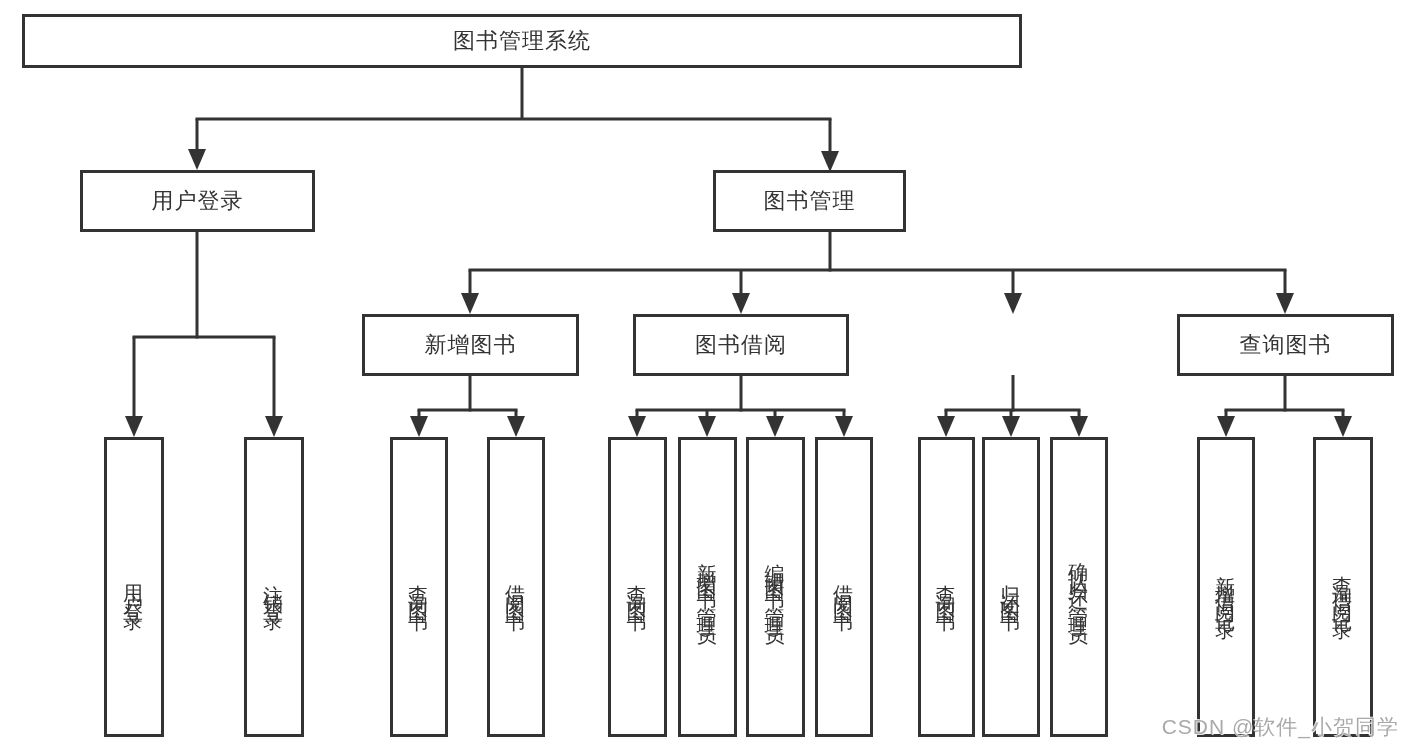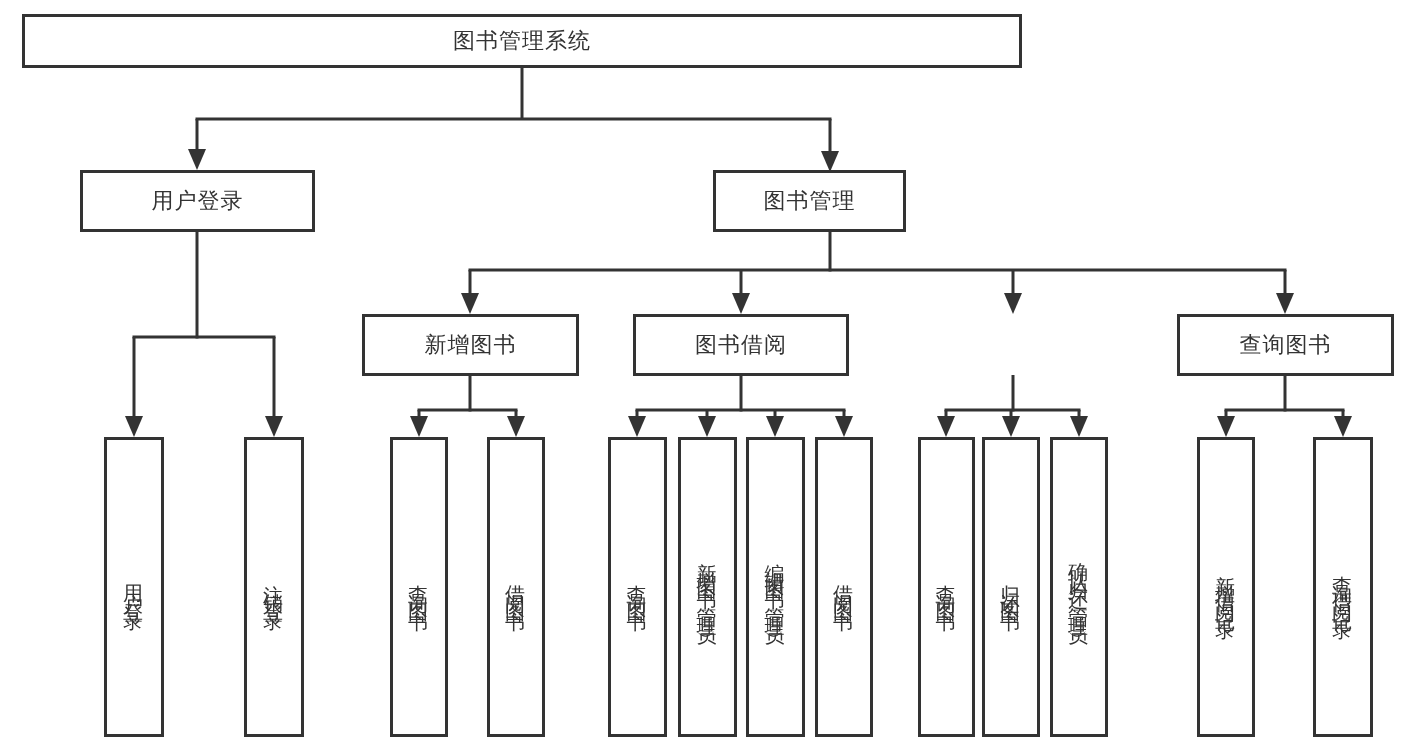--- a/index.html
+++ b/index.html
@@ -204,14 +204,15 @@
     <span class="v-text">确认归还（管理员）</span>
   </div>
 
   <div class="box leaf" style="left:1197px; width:58px;">
     <span class="v-text">新增借阅记录</span>
   </div>
   <div class="box leaf" style="left:1313px; width:60px;">
     <span class="v-text">查询借阅记录</span>
   </div>
 
+  <div class="watermark">CSDN @软件_小贺同学</div>
 
 </div>
 
 </body></html>

